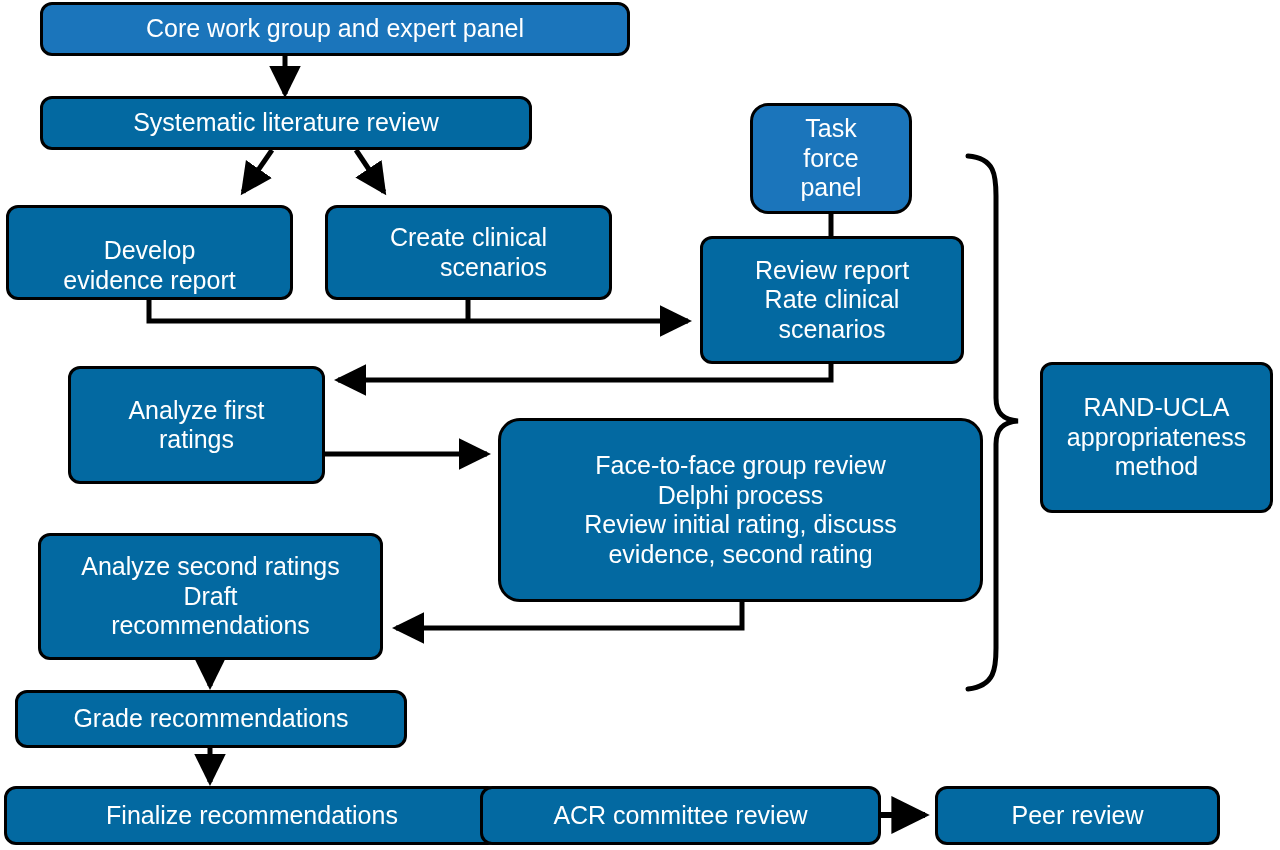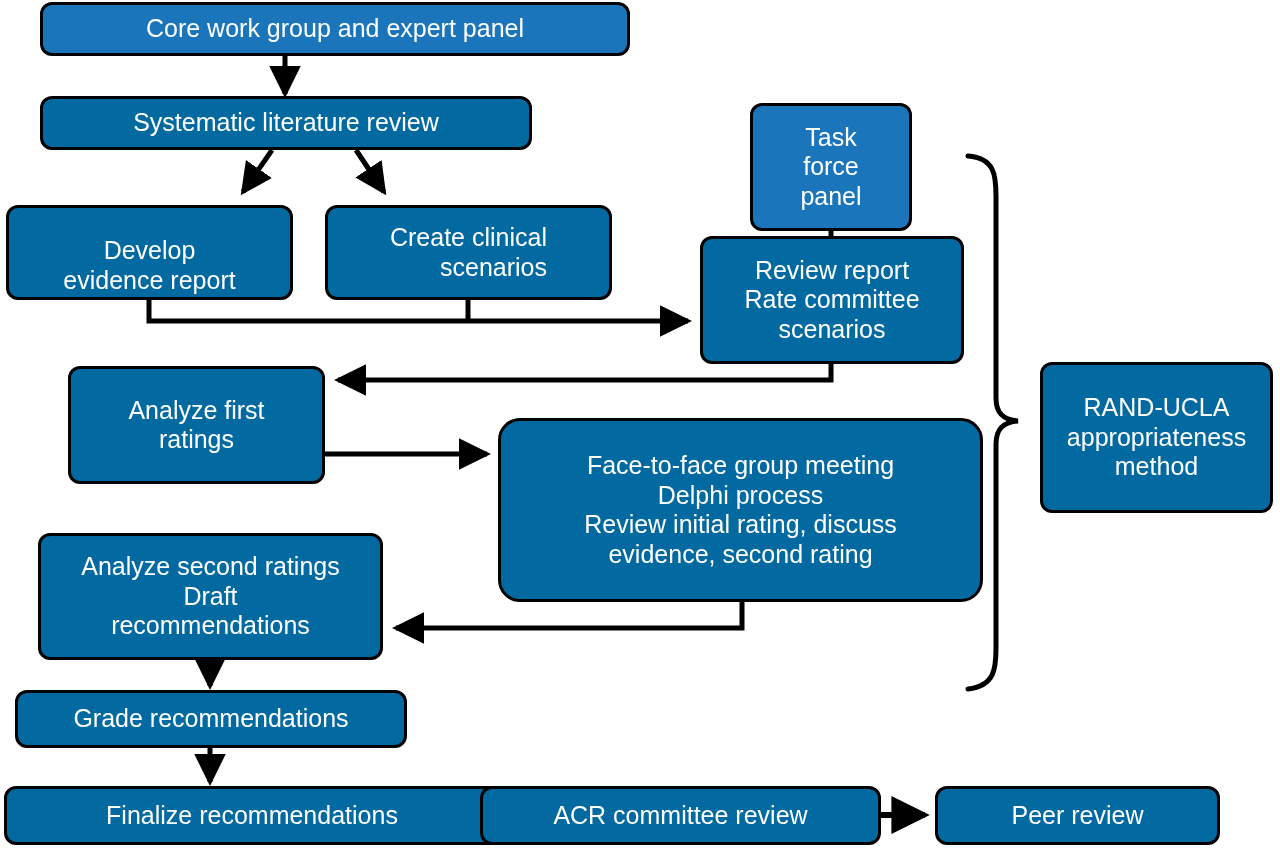--- a/index.html
+++ b/index.html
@@ -131,39 +131,39 @@
   <div class="node orange" style="left:6px; top:205px; width:287px; height:95px; font-size:25px;align-items:flex-end;">
     <span class="lbl">Develop
 evidence report</span>
   </div>
 
   <div class="node orange" style="left:325px; top:205px; width:287px; height:95px; font-size:25px;text-align:right;">
     <span class="lbl">Create clinical
 scenarios</span>
   </div>
 
-  <div class="node blue" style="left:750px; top:103px; width:162px; height:128px; font-size:25px;">
+  <div class="node blue" style="left:750px; top:103px; width:162px; height:111px; font-size:25px;border-radius:18px;">
     <span class="lbl">Task
 force
 panel</span>
   </div>
 
   <div class="node orange" style="left:700px; top:236px; width:264px; height:128px; font-size:25px;">
     <span class="lbl">Review report
-Rate committee
+Rate clinical
 scenarios</span>
   </div>
 
   <div class="node orange" style="left:68px; top:366px; width:257px; height:118px; font-size:25px;">
     <span class="lbl">Analyze first
 ratings</span>
   </div>
 
   <div class="node orange" style="left:498px; top:418px; width:485px; height:184px; font-size:25px; border-radius:22px;">
-    <span class="lbl">Face-to-face group meeting
+    <span class="lbl">Face-to-face group review
 Delphi process
 Review initial rating, discuss
 evidence, second rating</span>
   </div>
 
   <div class="node orange" style="left:38px; top:533px; width:345px; height:127px; font-size:25px;">
     <span class="lbl">Analyze second ratings
 Draft
 recommendations</span>
   </div>

